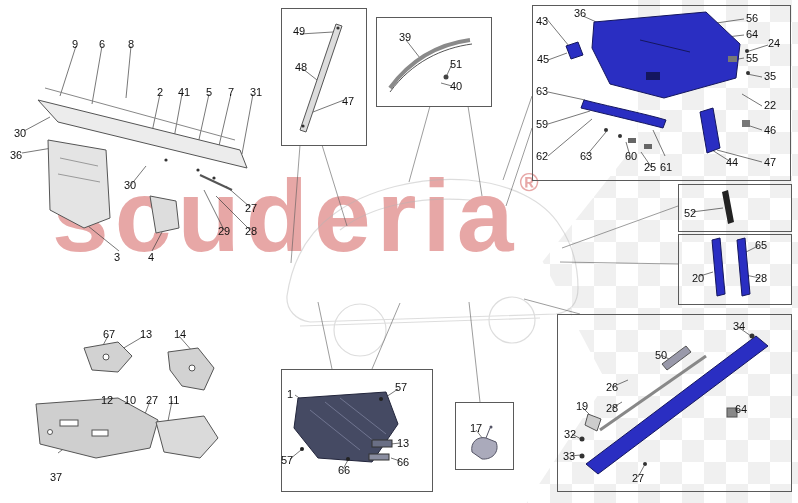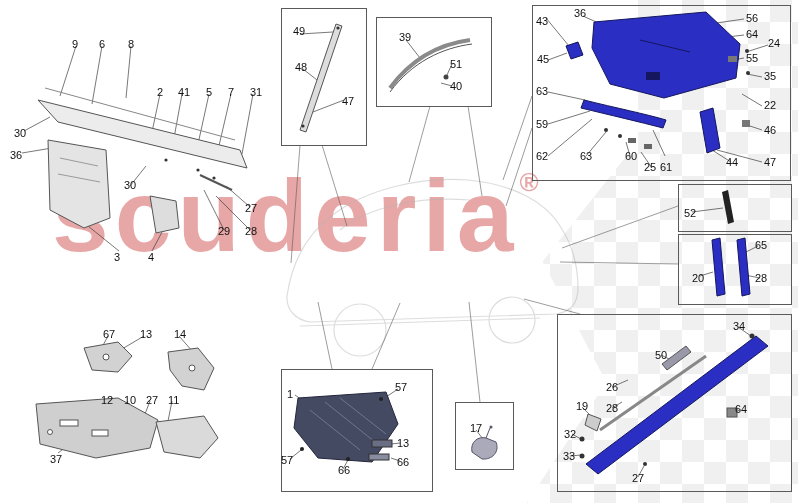--- a/index.html
+++ b/index.html
@@ -211,21 +211,21 @@
   <span class="co" style="left:563px;top:451px">33</span>
   <span class="co" style="left:632px;top:473px">27</span>
 
   <span class="co" style="left:103px;top:329px">67</span>
   <span class="co" style="left:140px;top:329px">13</span>
   <span class="co" style="left:174px;top:329px">14</span>
   <span class="co" style="left:101px;top:395px">12</span>
   <span class="co" style="left:124px;top:395px">10</span>
   <span class="co" style="left:146px;top:395px">27</span>
   <span class="co" style="left:168px;top:395px">11</span>
-  <span class="co" style="left:50px;top:454px">37</span>
+  <span class="co" style="left:50px;top:472px">37</span>
 
   <span class="co" style="left:287px;top:389px">1</span>
   <span class="co" style="left:395px;top:382px">57</span>
   <span class="co" style="left:397px;top:438px">13</span>
   <span class="co" style="left:397px;top:457px">66</span>
   <span class="co" style="left:281px;top:455px">57</span>
   <span class="co" style="left:338px;top:465px">66</span>
 
   <span class="co" style="left:470px;top:423px">17</span>
 

